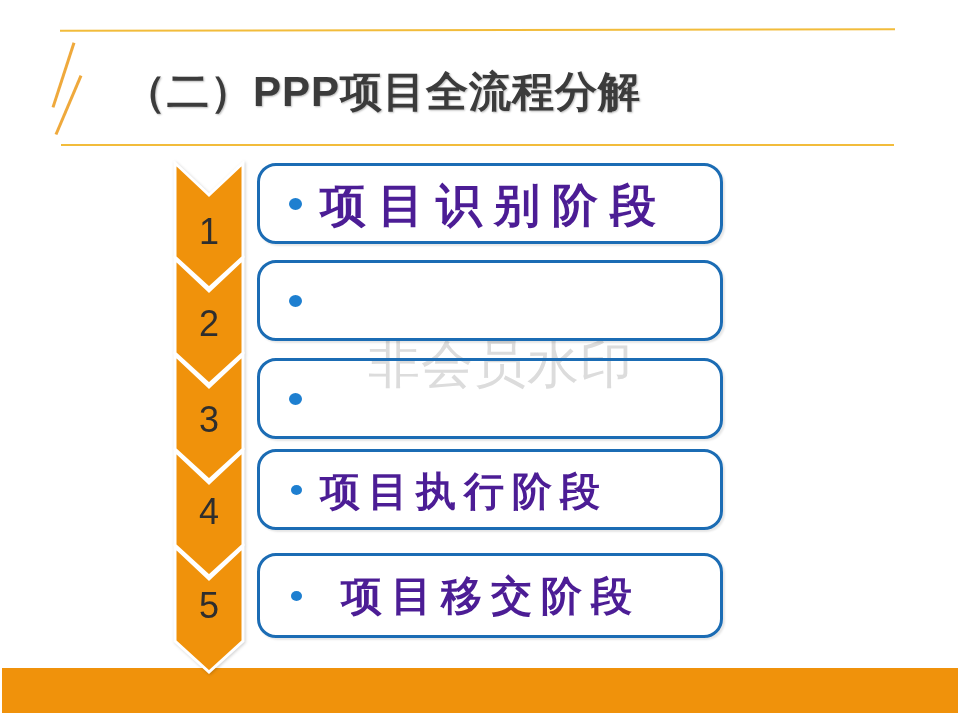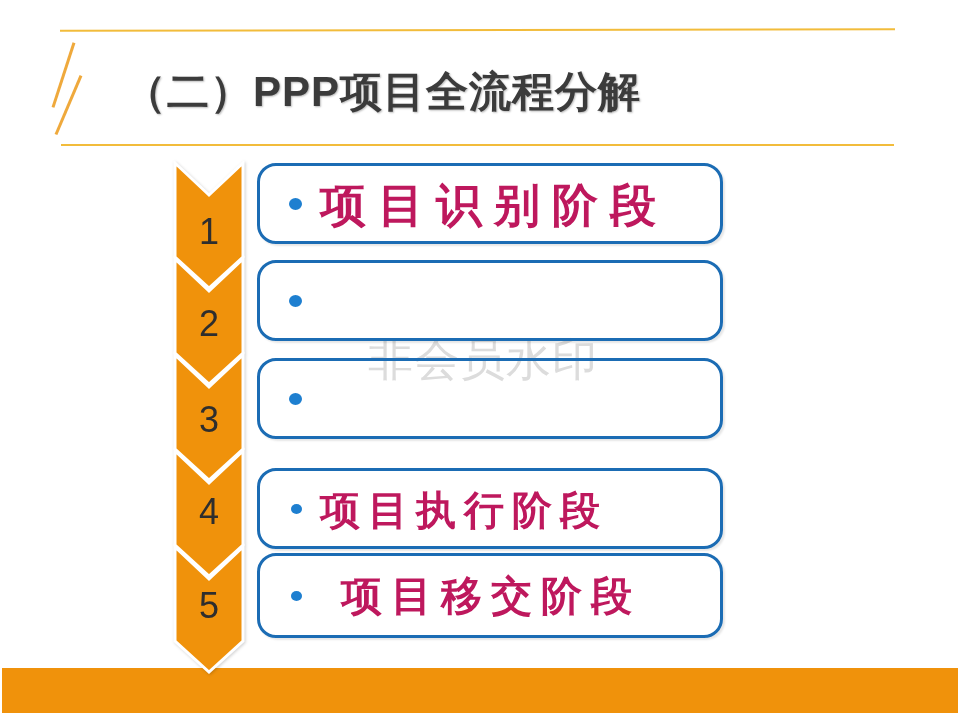--- a/index.html
+++ b/index.html
@@ -17,45 +17,45 @@
   .gold-slash.s2{left:67px;top:73px;height:64px;transform:rotate(23deg);}
   
   .title{
     position:absolute;left:124px;top:64px;width:780px;
     font-size:42px;font-weight:bold;color:#3B3B3B;letter-spacing:1px;
     text-shadow:1px 1px 2px rgba(0,0,0,0.28);white-space:nowrap;
   }
   
   .watermark{
     position:absolute;left:368px;top:330px;z-index:1;
-    font-size:45px;color:#DCDCDC;letter-spacing:1px;white-space:nowrap;
+    font-size:52px;color:#DCDCDC;letter-spacing:1px;white-space:nowrap;
   }
   
   .chevron-svg{position:absolute;left:172px;top:161px;z-index:2;
     filter:drop-shadow(1.5px 1.5px 1.5px rgba(0,0,0,0.18));}
   .chevron-num{
     position:absolute;left:172px;width:74px;height:48px;z-index:3;
     text-align:center;line-height:48px;font-size:36px;color:#2E2E2E;
   }
   .n1{top:208px;} .n2{top:300px;} .n3{top:396px;} .n4{top:488px;} .n5{top:582px;}
   
   .stage-box{
     position:absolute;left:257px;width:460px;height:75px;z-index:2;
     border:3px solid #1B6CB4;border-radius:19px;background:transparent;
     display:flex;align-items:center;
     box-shadow:2px 2px 2px rgba(0,0,0,0.10);
   }
-  .b1{top:163px;} .b2{top:260px;} .b3{top:358px;} .b4{top:468px;} .b5{top:553px;height:79px;gap:21px;}
+  .b1{top:163px;} .b2{top:260px;} .b3{top:358px;} .b4{top:449px;} .b5{top:553px;height:79px;gap:21px;}
   .bullet{
     flex:0 0 auto;width:13px;height:12px;border-radius:50%;
     background:#1E7FD0;margin:0 18px 0 29px;
   }
   .b4 .bullet,.b5 .bullet{width:11px;height:10px;margin-left:31px;}
   .stage-label{
-    font-weight:bold;color:#be185d;white-space:nowrap;line-height:1;
+    font-weight:bold;color:#4c1d95;white-space:nowrap;line-height:1;
     padding-top:2px;
   }
   .b1 .stage-label{font-size:46px;letter-spacing:12px;}
   .b2 .stage-label{font-size:44px;letter-spacing:8px;}
   .b3 .stage-label{font-size:44px;letter-spacing:10px;}
   .b4 .stage-label{font-size:40px;letter-spacing:8px;}
   .b5 .stage-label{font-size:41px;letter-spacing:9px;}
   
   .bottom-bar{position:absolute;left:2px;top:668px;width:956px;height:45px;background:#F0920B;}
 </style>

